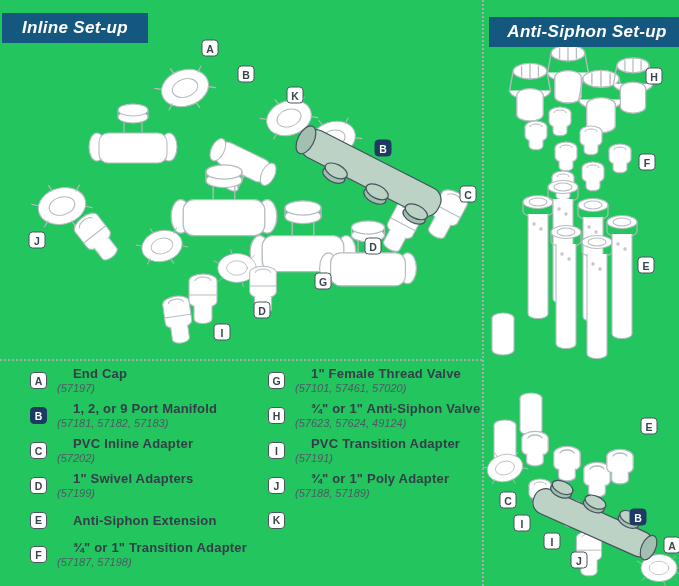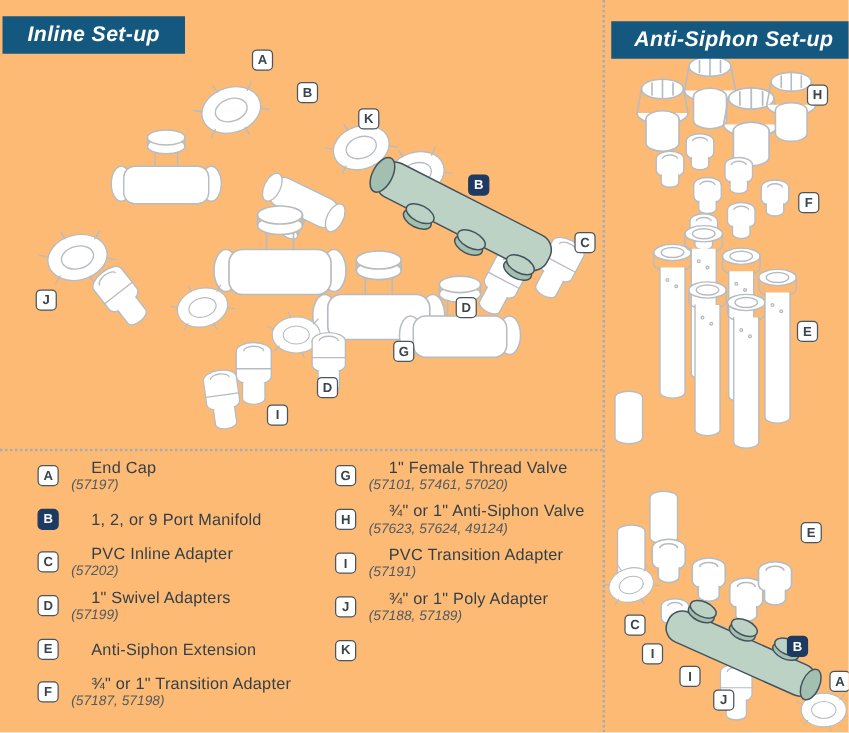--- a/index.html
+++ b/index.html
@@ -1,17 +1,17 @@
 <!DOCTYPE html>
 <html><head>
 <meta charset="utf-8">
 <style>
   html,body { margin:0; padding:0; background:#fff; }
   .canvas {
-    position:relative; width:679px; height:586px; background:#fdba74;
+    position:relative; width:679px; height:586px; background:#22c55e;
     font-family:"Liberation Sans", sans-serif; overflow:hidden;
   }
   .banner {
     position:absolute; background:#15587F; color:#ffffff;
     font-weight:bold; font-style:italic; font-size:17px; letter-spacing:.3px;
     display:flex; align-items:center; justify-content:center;
   }
   #banner-inline { left:2px; top:13px; width:146px; height:30px; }
   #banner-anti   { left:489px; top:17px; width:196px; height:30px; }
 
@@ -33,21 +33,21 @@
     color:#39444E; font-size:10.5px; font-weight:bold;
     display:flex; align-items:center; justify-content:center;
   }
   .badge.filled { background:#1D3A63; border-color:#1D3A63; color:#ffffff; }
   .callout { position:absolute; transform:translate(-50%,-50%); }
 
   #legend { position:absolute; left:30px; top:366px; display:flex; }
   .legend-col { display:flex; flex-direction:column; }
   .legend-col:first-child { width:238px; }
   .legend-item { display:flex; align-items:center; gap:10px; margin-bottom:6px; min-height:28px; }
-  .legend-label { font-size:13px; font-weight:normal; color:#333F48; letter-spacing:.2px; line-height:15px;padding-left:16px; }
+  .legend-label { font-size:13px; font-weight:bold; color:#333F48; letter-spacing:.2px; line-height:15px;padding-left:16px; }
   .legend-parts { font-size:11px; font-style:italic; color:#4E5A64; line-height:13px; margin-top:1px; }
 </style>
 </head>
 <body>
 
 <div class="canvas">
 
   <svg class="art" id="inline-art" width="483" height="360" viewBox="0 0 483 360">
     <defs>
       <g id="nut">
@@ -225,20 +225,21 @@
           <span class="badge">A</span>
           <div>
             <div class="legend-label">End Cap</div>
             <div class="legend-parts">(57197)</div>
           </div>
         </div>
         <div class="legend-item">
           <span class="badge filled">B</span>
           <div>
             <div class="legend-label">1, 2, or 9 Port Manifold</div>
+            <div class="legend-parts">(57181, 57182, 57183)</div>
           </div>
         </div>
         <div class="legend-item">
           <span class="badge">C</span>
           <div>
             <div class="legend-label">PVC Inline Adapter</div>
             <div class="legend-parts">(57202)</div>
           </div>
         </div>
         <div class="legend-item">

